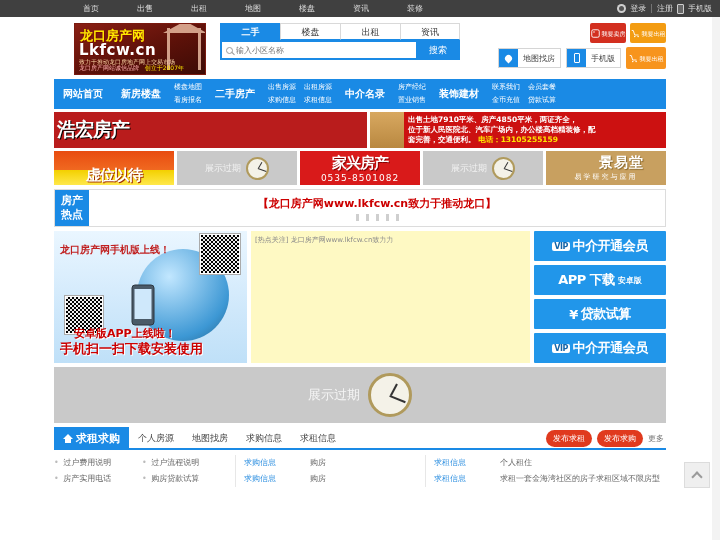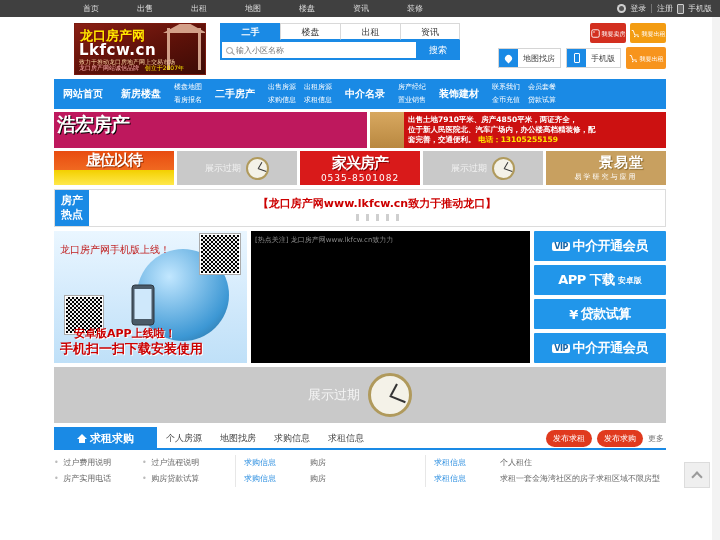--- a/index.html
+++ b/index.html
@@ -161,22 +161,22 @@
   }
   .mn-sub {
     display: flex; flex-direction: column; justify-content: center;
     font-size: 7px; line-height: 13px; padding: 0 4px; cursor: pointer;
   }
   .mn-sub span { white-space: nowrap; }
 
   
   .adrow { display: flex; gap: 3px; margin-top: 3px; height: 36px; }
   .ad-haohong {
-    flex: 1; background: #be185d; position: relative; overflow: hidden;
-    display: flex; 
+    flex: 1; background: #b91c1c; position: relative; overflow: hidden;
+    display: flex; align-items: center;
   }
   .ad-haohong .big {
     font-size: 19px; font-weight: bold; color: #fff; padding-left: 3px;
     letter-spacing: -1px; text-shadow: 1px 1px 0 #000;
     font-family: "DejaVu Sans", sans-serif;
   }
   .ad-haohong .lines { margin-left: 4px; line-height: 10px; }
   .ad-haohong .l1, .ad-haohong .l2 {
     font-size: 8px; color: #fff; font-weight: bold; white-space: nowrap;
   }
@@ -193,21 +193,21 @@
   .ad-land .txt {
     padding-left: 4px; line-height: 10px; color: #fff; font-weight: bold;
     font-size: 7.5px; white-space: nowrap;
   }
   .ad-land .txt .ph { color: #ffe400; }
 
   .adrow2 { display: flex; gap: 3px; margin-top: 3px; height: 34px; }
   .ad-box { flex: 1; overflow: hidden; position: relative; }
   .ad-xuzuo {
     background: linear-gradient(#e84c10 0%, #f06820 55%, #f3d000 56%, #ffe84a 100%);
-    display: flex; align-items: flex-start; justify-content: center;
+    display: flex; align-items: flex-end; justify-content: center;
   }
   .ad-xuzuo span {
     font-size: 15px; font-weight: bold; color: #fff;
     text-shadow: 1px 1px 0 #a03000; letter-spacing: -1px;
   }
   .ad-expire {
     background: #c9c9c9; display: flex; align-items: center;
     justify-content: center; gap: 5px;
   }
   .ad-expire .lab { font-size: 9px; color: #f2f2f2; }
@@ -269,21 +269,21 @@
     flex: 0 0 auto;
   }
   .globe {
     position: absolute; right: 18px; top: 18px; width: 92px; height: 92px;
     border-radius: 50%;
     background: radial-gradient(circle at 35% 30%, #bfe6ff, #2d8fd0 70%, #14547e);
     opacity: .9;
   }
   .app-t1 {
     position: absolute; left: 6px; top: 12px; font-size: 10px;
-    font-weight: normal; color: #c02020; white-space: nowrap;
+    font-weight: bold; color: #c02020; white-space: nowrap;
   }
   .app-t2 {
     position: absolute; left: 20px; bottom: 22px; font-size: 11px;
     font-weight: bold; color: #cc0000; white-space: nowrap;
     text-shadow: 1px 1px 0 #fff;
   }
   .app-t3 {
     position: absolute; left: 6px; bottom: 5px; font-size: 13px;
     font-weight: bold; color: #cc0000; white-space: nowrap;
     text-shadow: 1px 1px 0 #fff;
@@ -296,21 +296,21 @@
     width: 100%; height: 100%;
     background-image:
       repeating-linear-gradient(90deg, #111 0 2px, #fff 2px 4px),
       repeating-linear-gradient(0deg, #111 0 2px, #fff 2px 4px);
     background-blend-mode: difference;
   }
   .qr1 { right: 6px; top: 2px; width: 42px; height: 42px; }
   .qr2 { left: 10px; bottom: 28px; width: 40px; height: 40px; }
 
   .midmid {
-    flex: 1; background: #000000; position: relative;
+    flex: 1; background: #fef9c3; position: relative;
   }
   .mid-note {
     font-size: 7px; color: #8a8a8a; padding: 4px 0 0 4px; white-space: nowrap;
   }
   .vipcol { width: 132px; display: flex; flex-direction: column; gap: 4px; flex: 0 0 auto; }
   .vipbtn {
     flex: 1; background: #2196ea; color: #fff; display: flex;
     align-items: center; justify-content: center; gap: 3px;
     cursor: pointer; border-radius: 1px;
   }
@@ -342,21 +342,21 @@
       radial-gradient(circle, transparent 62%, transparent 62%);
   }
 
   
   .bottom { margin-top: 5px; }
   .btabs {
     display: flex; align-items: center; height: 22px;
     border-bottom: 2px solid #1a8ae5;
   }
   .btab-main {
-    background: #1a8ae5; color: #fff; height: 22px; padding: 0 23px;
+    background: #1a8ae5; color: #fff; height: 22px; padding: 0 9px;
     display: flex; align-items: center; gap: 3px; font-size: 11px;
     font-weight: bold; cursor: pointer;
   }
   .home-ic {
     width: 10px; height: 9px; position: relative; flex: 0 0 auto;
   }
   .home-ic::before {
     content: ""; position: absolute; left: 0; top: 0; width: 0; height: 0;
     border-left: 5px solid transparent; border-right: 5px solid transparent;
     border-bottom: 5px solid #fff;

